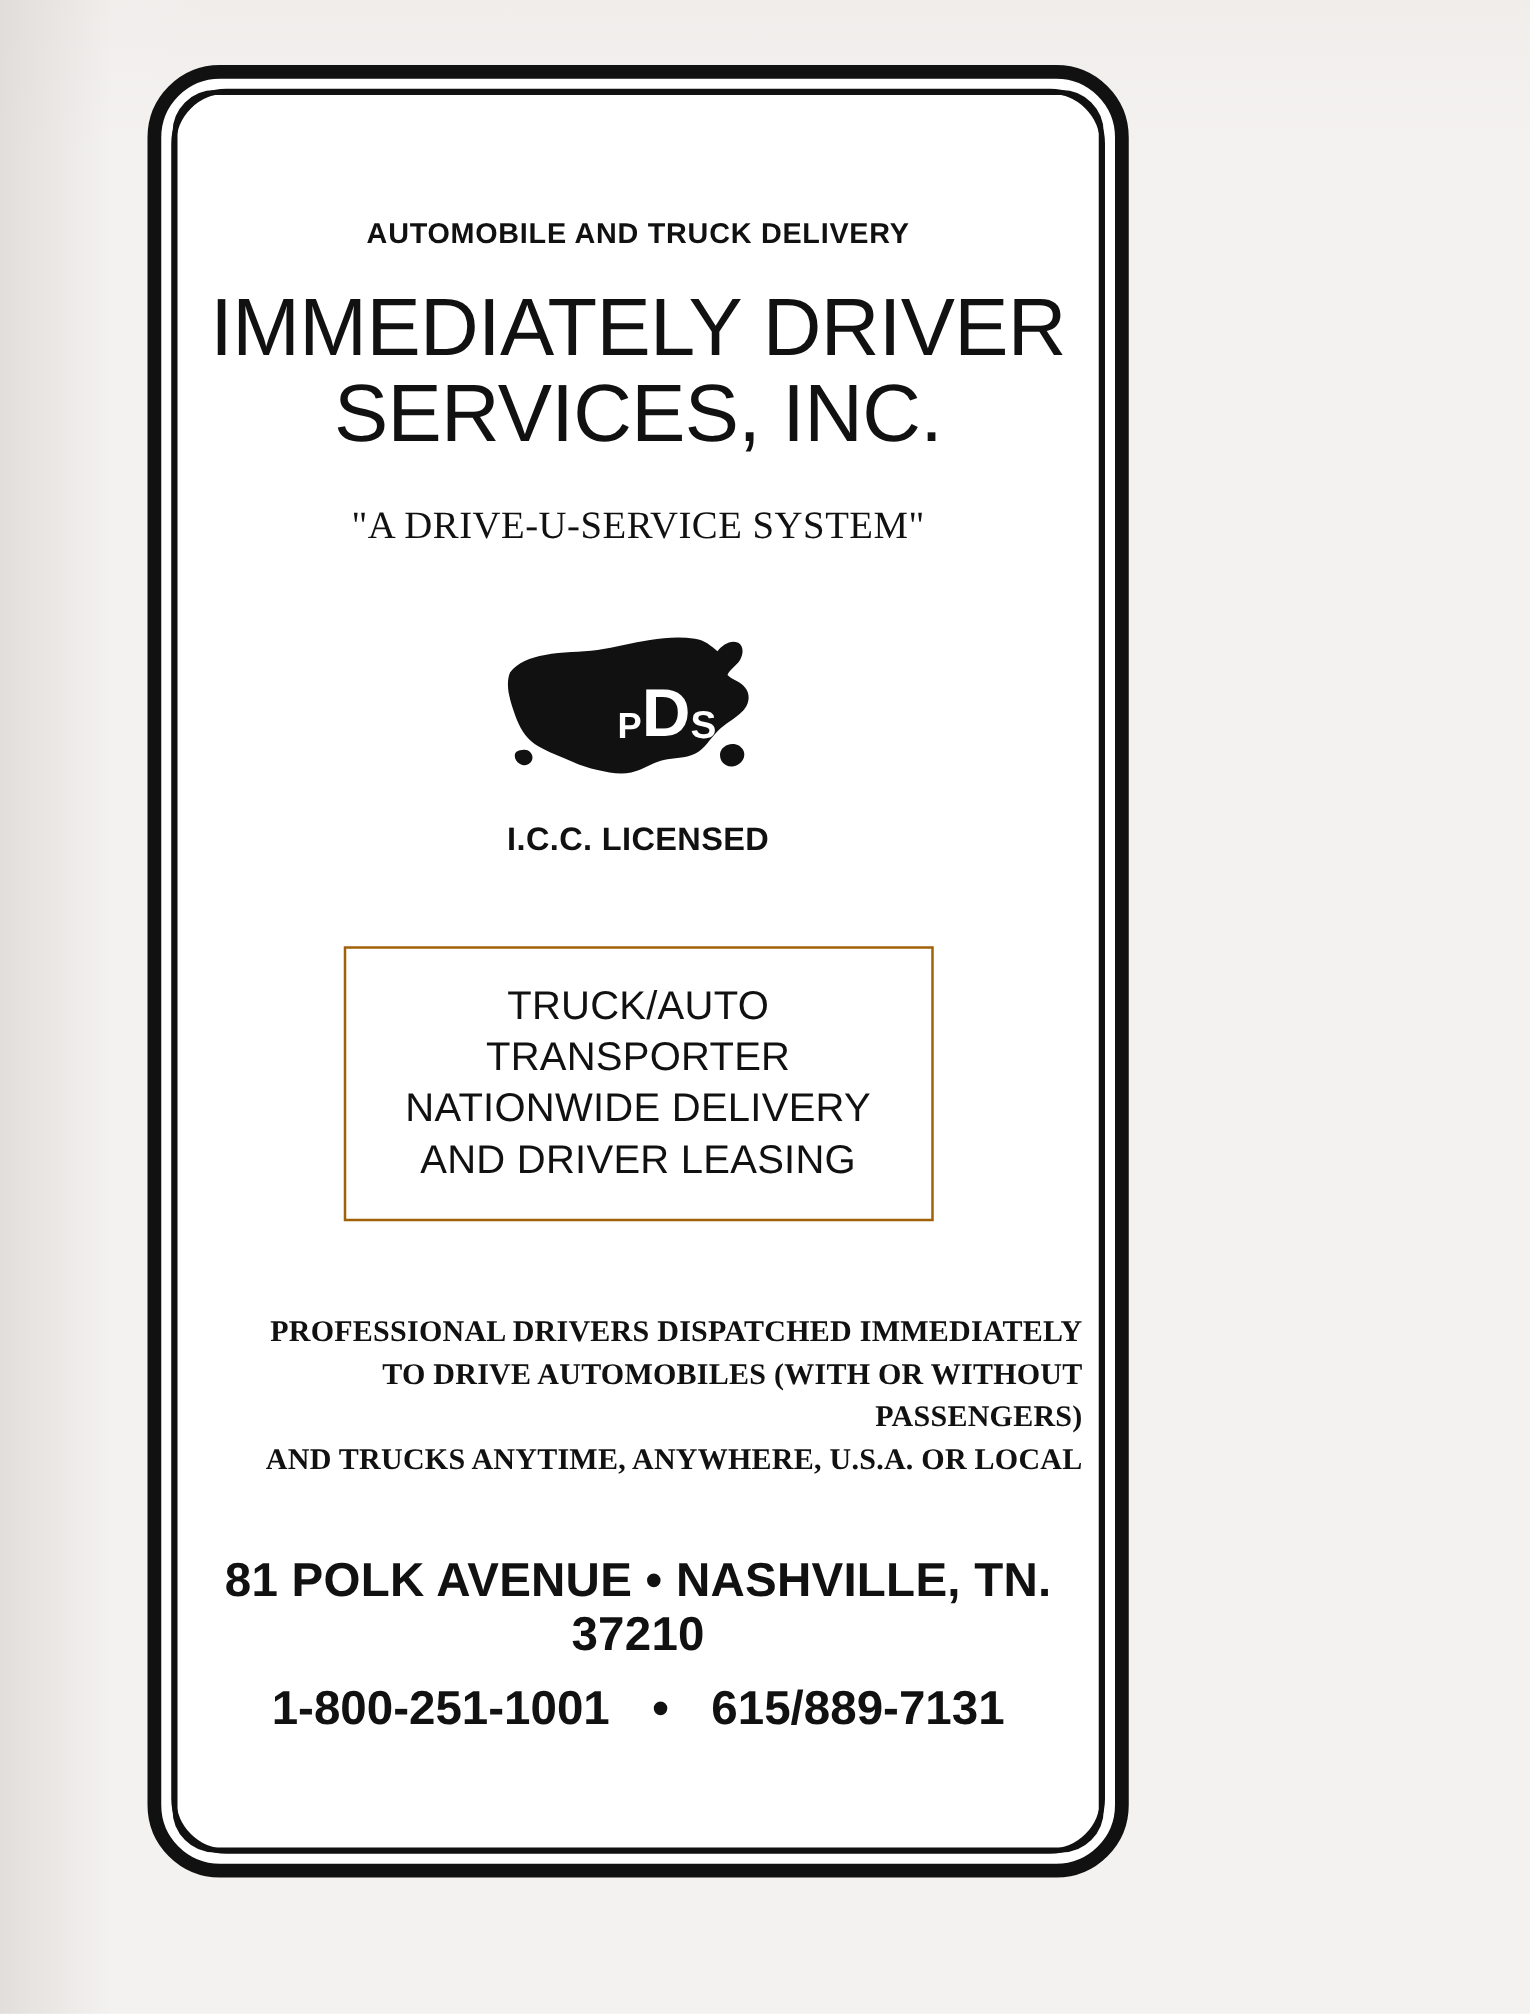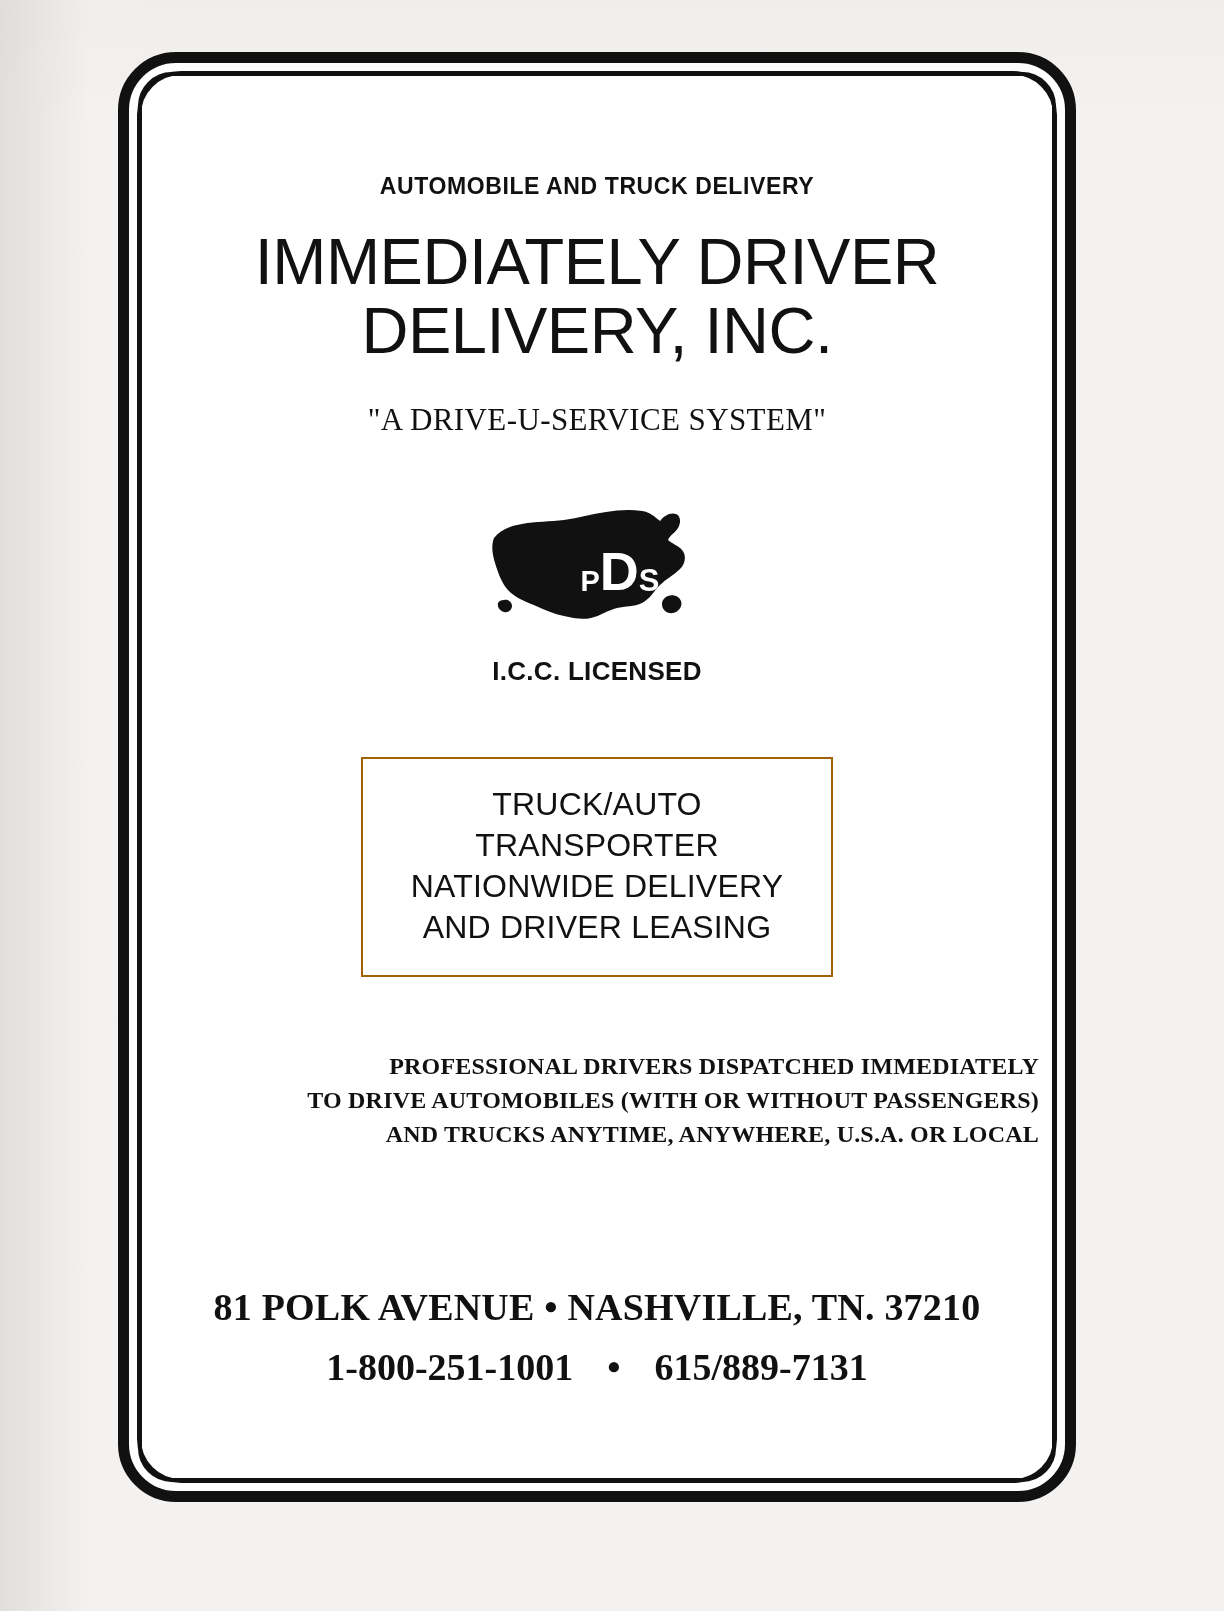--- a/index.html
+++ b/index.html
@@ -30,21 +30,21 @@
       linear-gradient(90deg, rgba(215,212,208,0.65) 0px, rgba(245,243,241,0.1) 90px, rgba(255,255,255,0) 190px),
       linear-gradient(180deg, rgba(236,233,230,0.5) 0px, rgba(255,255,255,0) 120px);
     pointer-events: none;
   }
 
   
   #ad-frame {
     position: absolute;
     left: 118px;
     top: 52px;
-    width: 958px;
+    width: 785px;
     height: 1450px;
     border: 11px solid #111111;
     border-radius: 58px;
     background: #ffffff;
     box-sizing: border-box;
   }
   #ad-frame-2 {
     position: absolute;
     left: 8px;
     top: 8px;
@@ -162,21 +162,20 @@
     color: #111;
     text-align: right;
   }
   .description .desc-line { display: block; }
 
   .contact {
     position: absolute;
     left: 0;
     right: 0;
     bottom: 80px;
-    font-family: Liberation Serif, serif;
   }
   .address {
     font-size: 38px;
     font-weight: bold;
     letter-spacing: 0.2px;
     color: #111;
   }
   .phones {
     margin-top: 16px;
     font-size: 38px;
@@ -193,21 +192,21 @@
   <div id="ad-frame">
     <div id="ad-frame-2"></div>
     <div id="ad-frame-3"></div>
 
     <div id="ad-content">
 
       <div class="eyebrow">AUTOMOBILE AND TRUCK DELIVERY</div>
 
       <div class="company-name">
         <span class="line1">IMMEDIATELY DRIVER</span>
-        <span class="line2">DELIVERY, INC.</span>
+        <span class="line2">SERVICES, INC.</span>
       </div>
 
       <div class="tagline">"A DRIVE-U-SERVICE SYSTEM"</div>
 
       <div class="logo-wrap">
         <svg class="logo-map" width="230" height="140" viewBox="0 0 230 140">
           <path fill="#111111" d="M12,38 C18,30 28,26 40,24 C54,21 68,22 82,20 C96,18 110,14 124,12
             C136,10 148,9 160,11 C168,12 173,17 178,21 C182,16 188,12 194,14 C199,16 199,23 196,28
             C193,33 188,35 186,40 C190,44 196,45 200,50 C205,56 203,64 198,69 C192,75 184,79 178,85
             C172,91 168,99 160,103 C152,107 143,106 135,108 C126,110 118,116 109,118 C100,120 91,118 82,116

